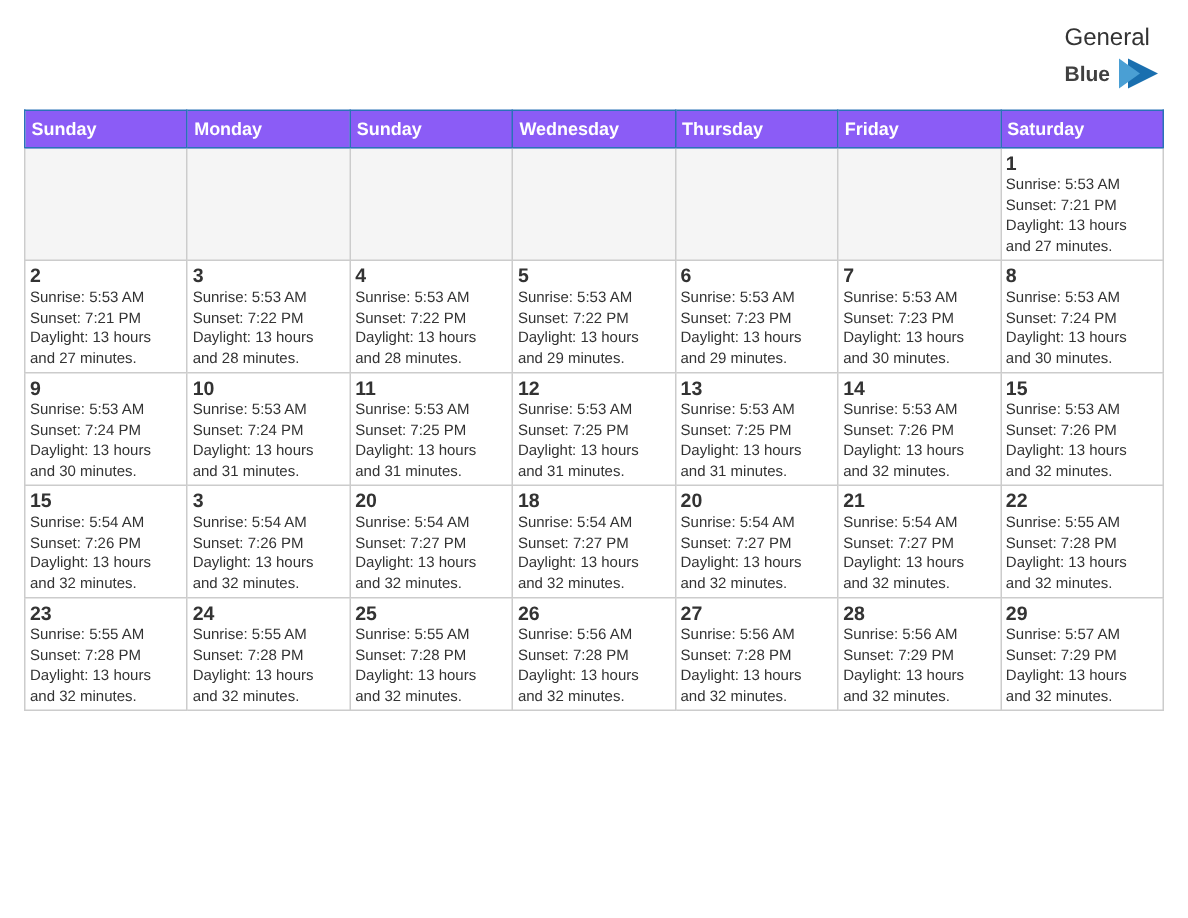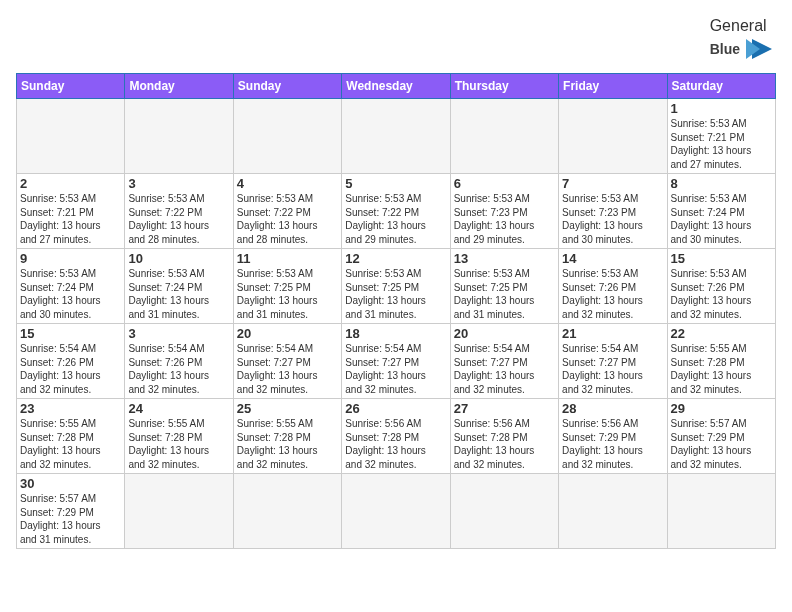--- a/index.html
+++ b/index.html
@@ -335,30 +335,15 @@
 and 32 minutes.</div>
           </td>
           <td>
             <span class="day-number">29</span>
             <div class="day-info" style="white-space: pre-line;">Sunrise: 5:57 AM
 Sunset: 7:29 PM
 Daylight: 13 hours
 and 32 minutes.</div>
           </td>
         </tr>
-        <tr>
-          <td class="last-row">
-            <span class="day-number">30</span>
-            <div class="day-info" style="white-space: pre-line;">Sunrise: 5:57 AM
-Sunset: 7:29 PM
-Daylight: 13 hours
-and 31 minutes.</div>
-          </td>
-          <td class="last-row empty"></td>
-          <td class="last-row empty"></td>
-          <td class="last-row empty"></td>
-          <td class="last-row empty"></td>
-          <td class="last-row empty"></td>
-          <td class="last-row empty"></td>
-        </tr>
       </tbody>
   </table>
 </div>
 
 </body></html>

